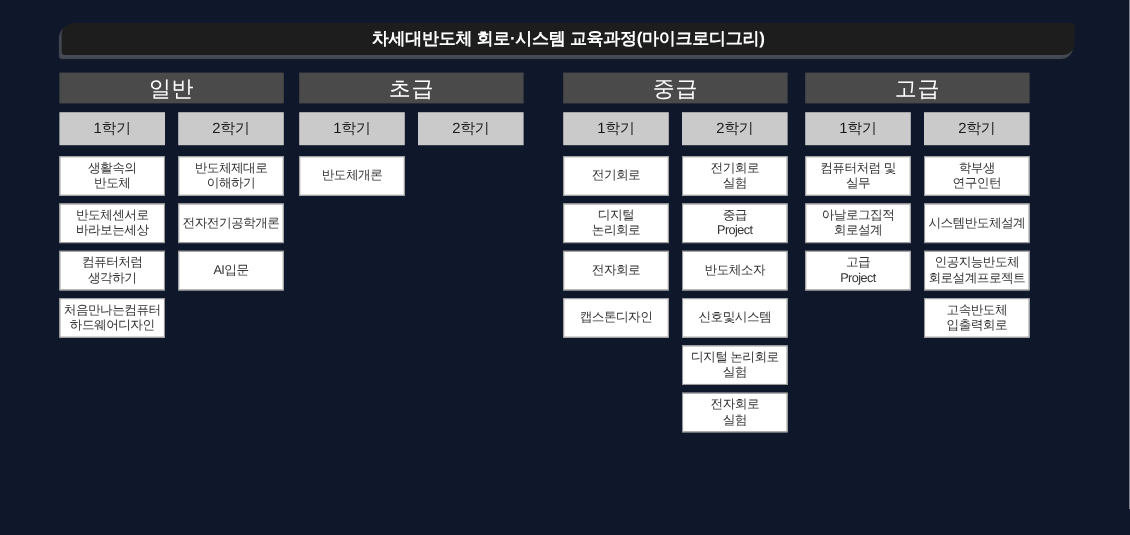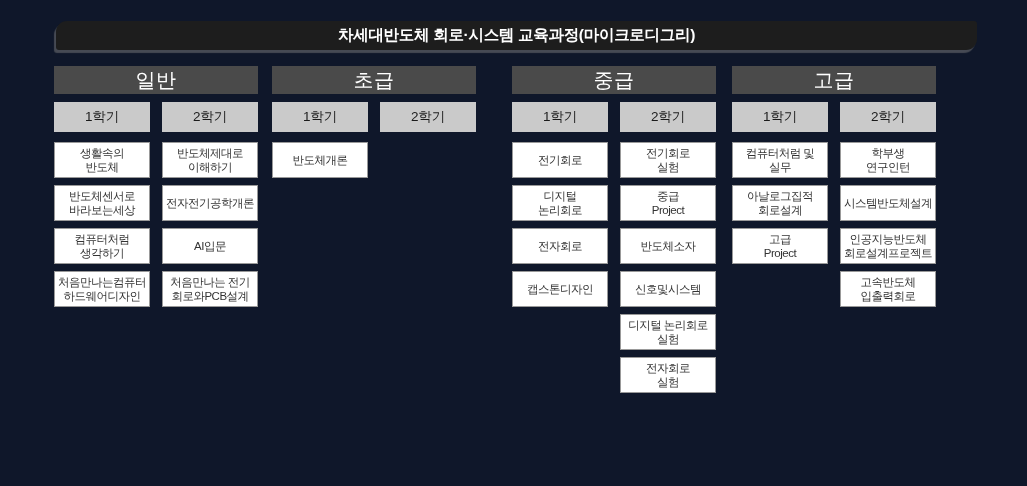--- a/index.html
+++ b/index.html
@@ -65,22 +65,20 @@
         <div class="course-box">컴퓨터처럼
 생각하기</div>
         <div class="course-box">처음만나는컴퓨터
 하드웨어디자인</div>
       </div>
       <div class="course-list">
         <div class="course-box">반도체제대로
 이해하기</div>
         <div class="course-box">전자전기공학개론</div>
         <div class="course-box">AI입문</div>
-        <div class="course-box">처음만나는 전기
-회로와PCB설계</div>
       </div>
     </div>
   </div>
 
   <div class="col col-1">
     <div class="level-header">초급</div>
     <div class="sem-row">
       <div class="sem-header">1학기</div>
       <div class="sem-header">2학기</div>
     </div>

